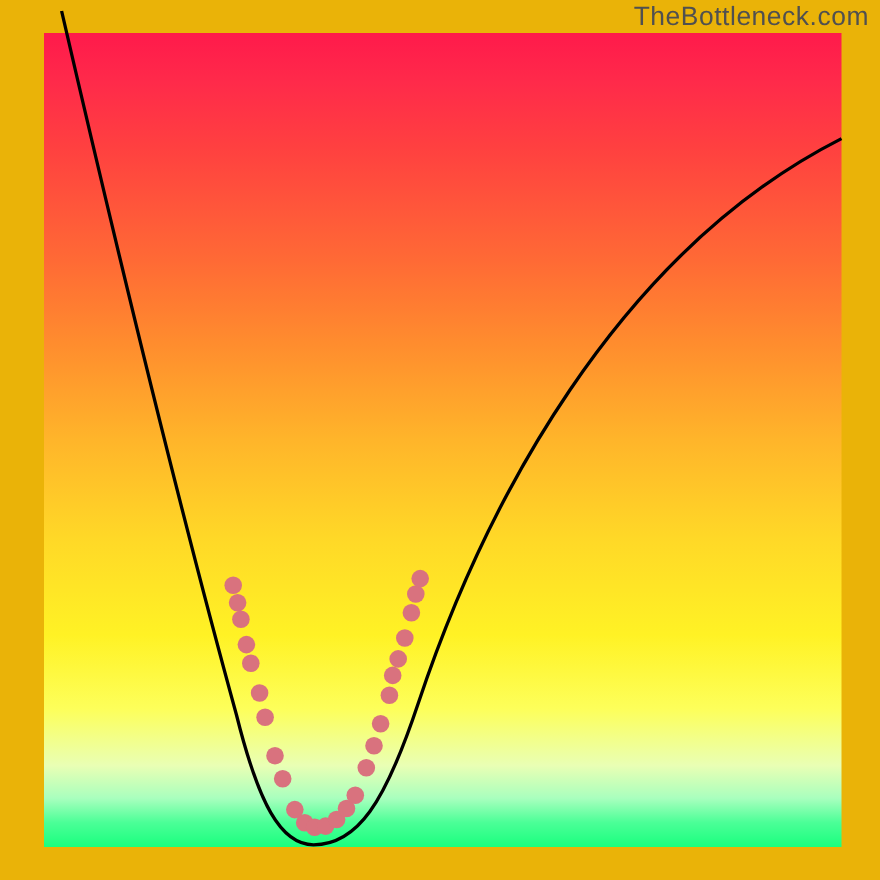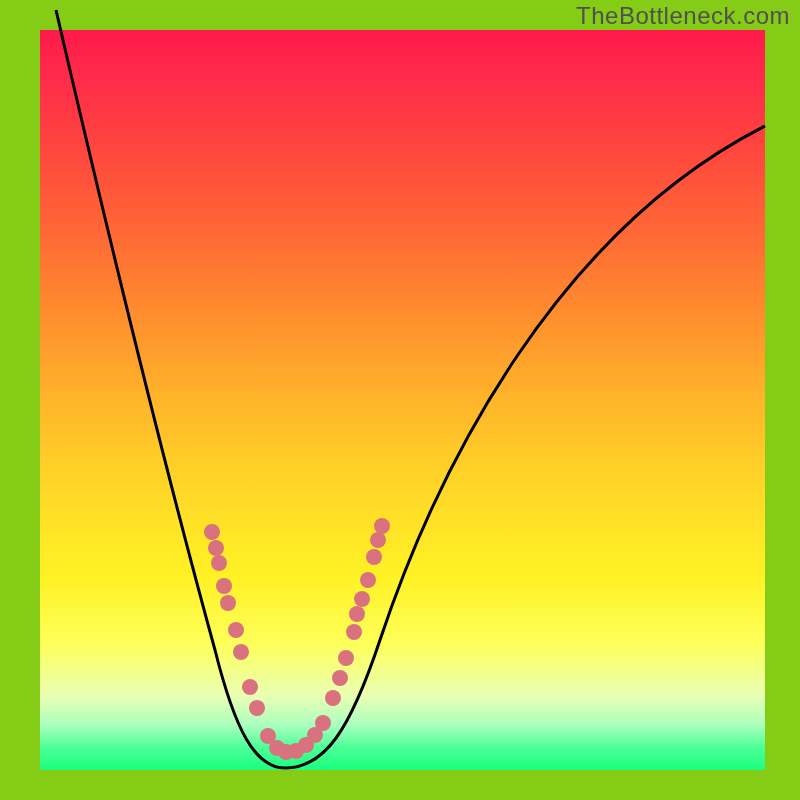--- a/index.html
+++ b/index.html
@@ -8,21 +8,21 @@
     width: 800px;
     height: 800px;
     background: #000;
     font-family: Arial, Helvetica, sans-serif;
     overflow: hidden;
   }
   .frame {
     position: relative;
     width: 800px;
     height: 800px;
-    background: #84cc16;
+    background: #eab308;
   }
   .plot-area {
     position: absolute;
     left: 40px;
     top: 30px;
     width: 725px;
     height: 740px;
     background: linear-gradient(to bottom,
       #ff1a4b 0%,
       #ff2a4a 6%,

